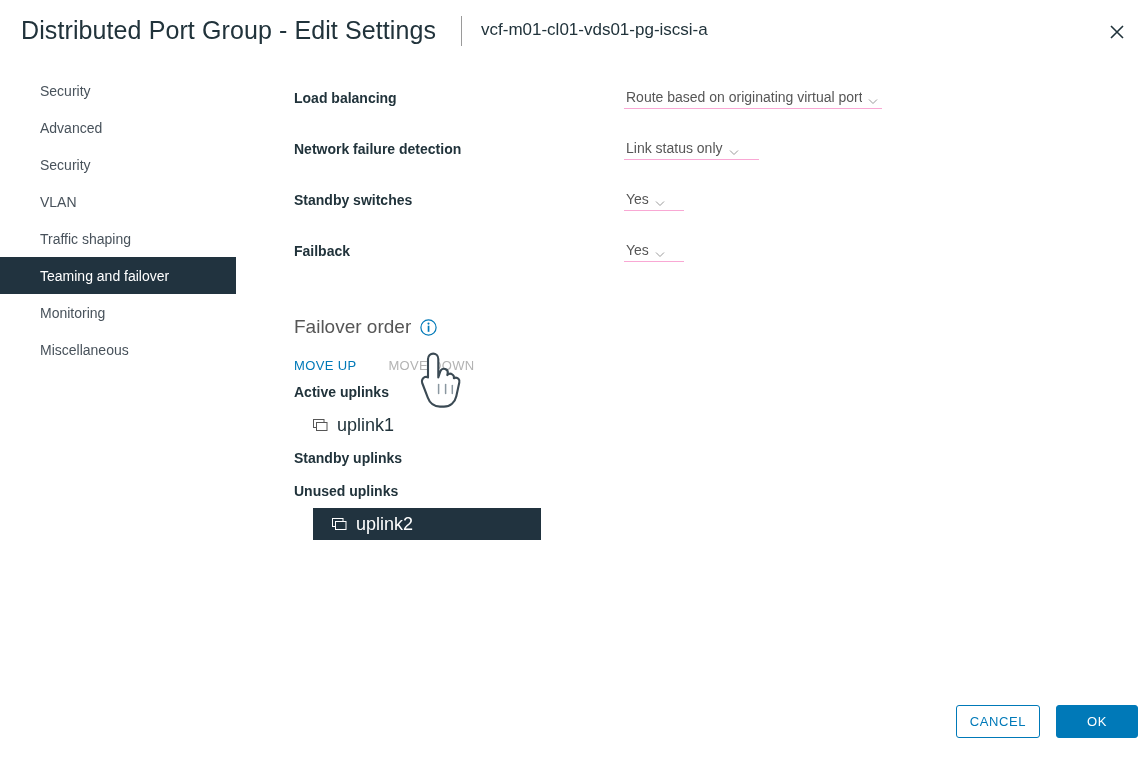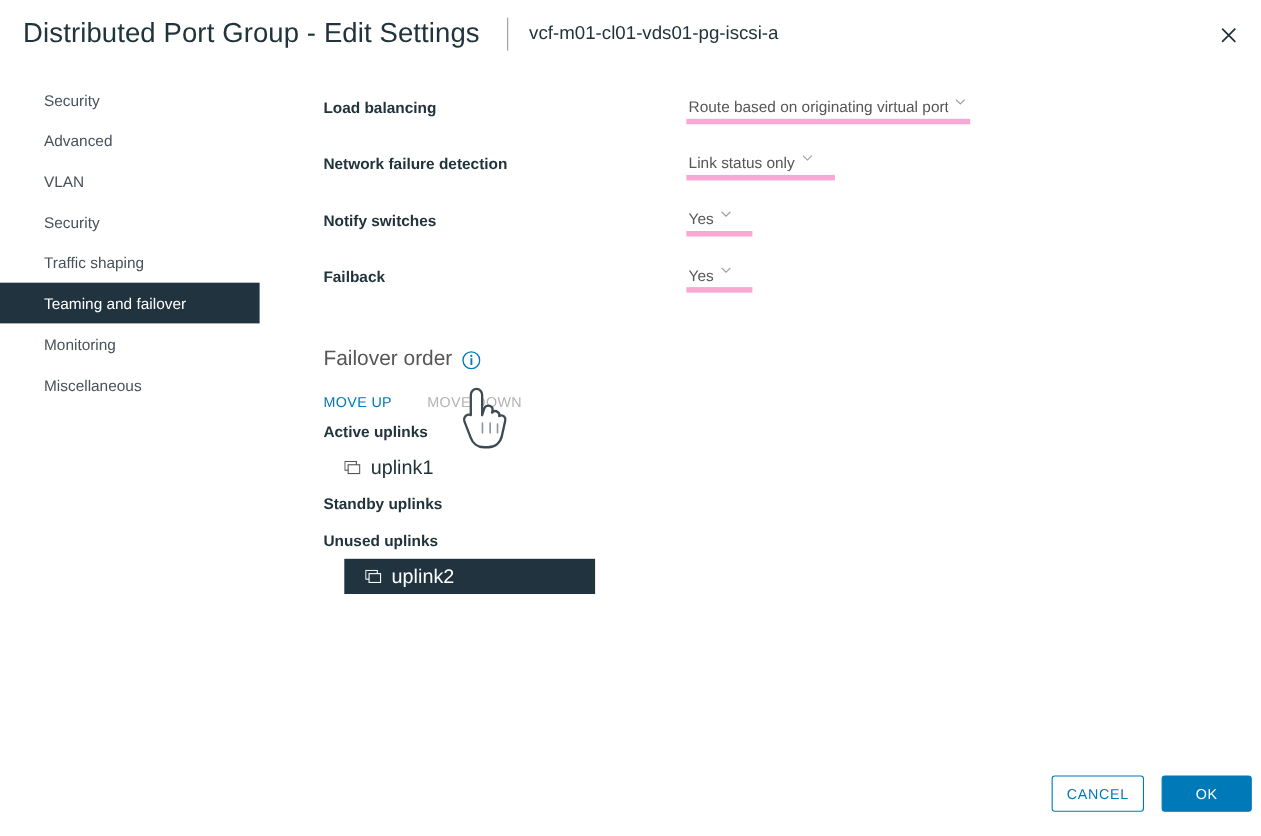--- a/index.html
+++ b/index.html
@@ -104,23 +104,23 @@
     top: 6px;
     font-size: 14px;
     font-weight: bold;
     color: #21333b;
     white-space: nowrap;
   }
   .select-wrap {
     position: absolute;
     left: 330px;
     top: 3px;
-    border-bottom: 5px solid #f9a8d4;
+    border-bottom: 1px solid #f9a8d4;
     display: inline-flex;
-    align-items: flex-start;
+    align-items: flex-end;
     padding: 2px 2px 3px 2px;
     cursor: pointer;
     box-sizing: border-box;
   }
   .select-wrap .select-value {
     font-size: 14px;
     color: #565656;
     white-space: nowrap;
     overflow: hidden;
     text-overflow: clip;
@@ -271,24 +271,24 @@
 </div>
 
 <div class="sidebar">
   <div class="sidebar-item">
     <span>Security</span>
   </div>
   <div class="sidebar-item">
     <span>Advanced</span>
   </div>
   <div class="sidebar-item">
+    <span>Security</span>
+  </div>
+  <div class="sidebar-item">
     <span>VLAN</span>
-  </div>
-  <div class="sidebar-item">
-    <span>Security</span>
   </div>
   <div class="sidebar-item">
     <span>Traffic shaping</span>
   </div>
   <div class="sidebar-item selected">
     <span>Teaming and failover</span>
   </div>
   <div class="sidebar-item">
     <span>Monitoring</span>
   </div>
@@ -317,21 +317,21 @@
       <span class="select-value">Link status only</span>
       <span class="caret">
         <svg width="10" height="7" viewBox="0 0 10 7">
             <path d="M1 1.5 L5 5.5 L9 1.5" stroke="#9a9a9a" stroke-width="1" fill="none"></path>
           </svg>
       </span>
     </div>
   </div>
 
   <div class="form-row">
-    <div class="form-label">Notify switches</div>
+    <div class="form-label">Standby switches</div>
     <div class="select-wrap w-yes">
       <span class="select-value">Yes</span>
       <span class="caret">
         <svg width="10" height="7" viewBox="0 0 10 7">
             <path d="M1 1.5 L5 5.5 L9 1.5" stroke="#9a9a9a" stroke-width="1" fill="none"></path>
           </svg>
       </span>
     </div>
   </div>
 

